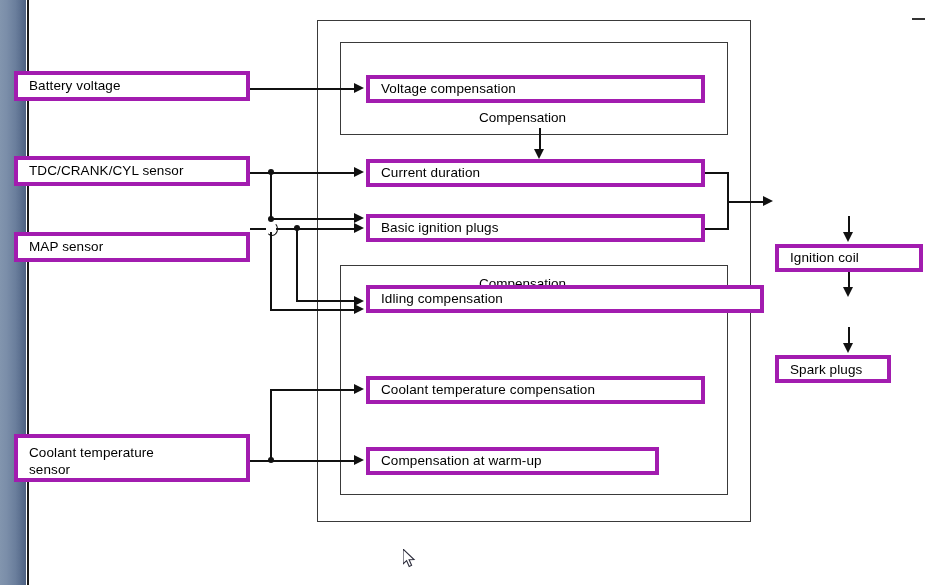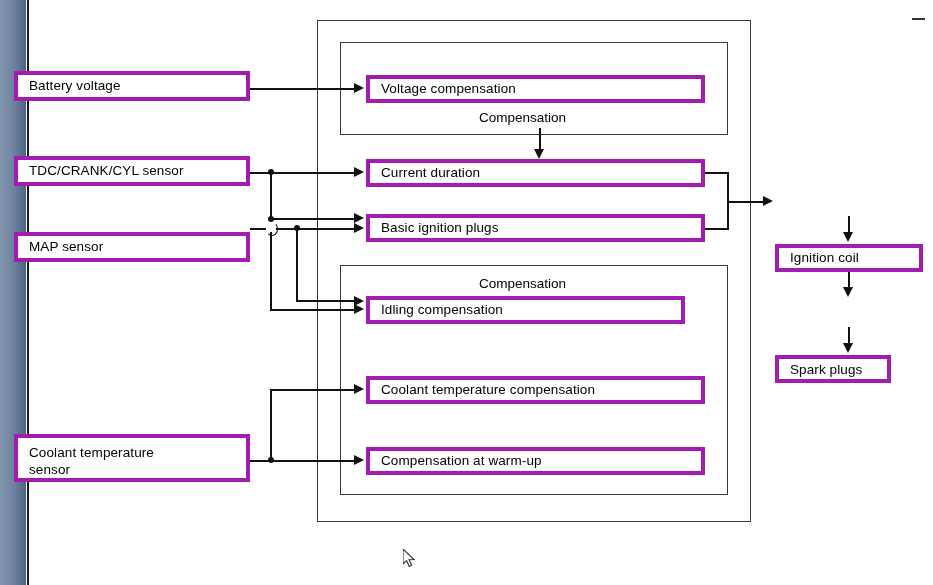--- a/index.html
+++ b/index.html
@@ -111,29 +111,29 @@
   </div>
 
   <div class="box" style="left:366px;top:159px;width:339px;height:28px;">
     <span class="txt">Current duration</span>
   </div>
 
   <div class="box" style="left:366px;top:214px;width:339px;height:28px;">
     <span class="txt">Basic ignition plugs</span>
   </div>
 
-  <div class="box" style="left:366px;top:296px;width:319px;height:28px;">
+  <div class="box" style="left:366px;top:285px;width:398px;height:28px;">
     <span class="txt">Idling compensation</span>
   </div>
 
   <div class="box" style="left:366px;top:376px;width:339px;height:28px;">
     <span class="txt">Coolant temperature compensation</span>
   </div>
 
-  <div class="box" style="left:366px;top:447px;width:339px;height:28px;">
+  <div class="box" style="left:366px;top:447px;width:293px;height:28px;">
     <span class="txt">Compensation at warm-up</span>
   </div>
 
 
   <div class="box" style="left:775px;top:244px;width:148px;height:28px;">
     <span class="txt">Ignition coil</span>
   </div>
 
 
   <div class="box" style="left:775px;top:355px;width:116px;height:28px;align-items:flex-end;">

